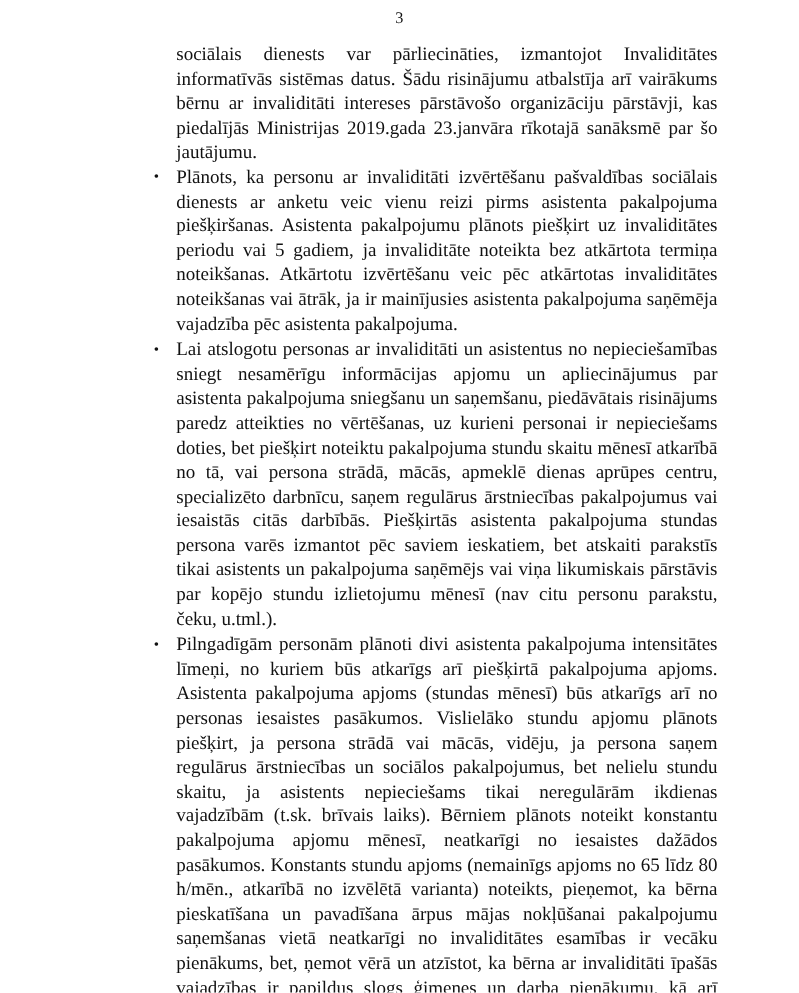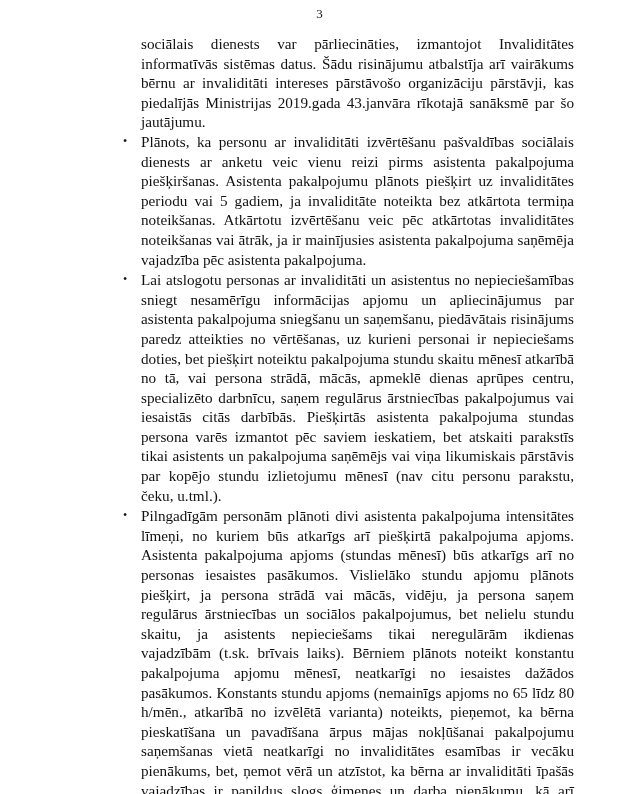--- a/index.html
+++ b/index.html
@@ -28,21 +28,21 @@
       position: absolute; left: -18px; top: 0; width: 10px;
       font-size: 12px;
     }
   </style>
 </head>
 <body>
 
 <div class="page-number">3</div>
 
 <div class="content">
-  <p class="cont-para just">sociālais dienests var pārliecināties, izmantojot Invaliditātes informatīvās sistēmas datus. Šādu risinājumu atbalstīja arī vairākums bērnu ar invaliditāti intereses pārstāvošo organizāciju pārstāvji, kas piedalījās Ministrijas 2019.gada 43.janvāra rīkotajā sanāksmē par šo jautājumu.</p>
+  <p class="cont-para just">sociālais dienests var pārliecināties, izmantojot Invaliditātes informatīvās sistēmas datus. Šādu risinājumu atbalstīja arī vairākums bērnu ar invaliditāti intereses pārstāvošo organizāciju pārstāvji, kas piedalījās Ministrijas 2019.gada 23.janvāra rīkotajā sanāksmē par šo jautājumu.</p>
 
   <ul class="bullets">
     <li class="just">
       <span class="bullet">•</span>
       <span>Plānots, ka personu ar invaliditāti izvērtēšanu pašvaldības sociālais dienests ar anketu veic vienu reizi pirms asistenta pakalpojuma piešķiršanas. Asistenta pakalpojumu plānots piešķirt uz invaliditātes periodu vai 5 gadiem, ja invaliditāte noteikta bez atkārtota termiņa noteikšanas. Atkārtotu izvērtēšanu veic pēc atkārtotas invaliditātes noteikšanas vai ātrāk, ja ir mainījusies asistenta pakalpojuma saņēmēja vajadzība pēc asistenta pakalpojuma.</span>
     </li>
     <li class="just">
       <span class="bullet">•</span>
       <span>Lai atslogotu personas ar invaliditāti un asistentus no nepieciešamības sniegt nesamērīgu informācijas apjomu un apliecinājumus par asistenta pakalpojuma sniegšanu un saņemšanu, piedāvātais risinājums paredz atteikties no vērtēšanas, uz kurieni personai ir nepieciešams doties, bet piešķirt noteiktu pakalpojuma stundu skaitu mēnesī atkarībā no tā, vai persona strādā, mācās, apmeklē dienas aprūpes centru, specializēto darbnīcu, saņem regulārus ārstniecības pakalpojumus vai iesaistās citās darbībās. Piešķirtās asistenta pakalpojuma stundas persona varēs izmantot pēc saviem ieskatiem, bet atskaiti parakstīs tikai asistents un pakalpojuma saņēmējs vai viņa likumiskais pārstāvis par kopējo stundu izlietojumu mēnesī (nav citu personu parakstu, čeku, u.tml.).</span>
     </li>

